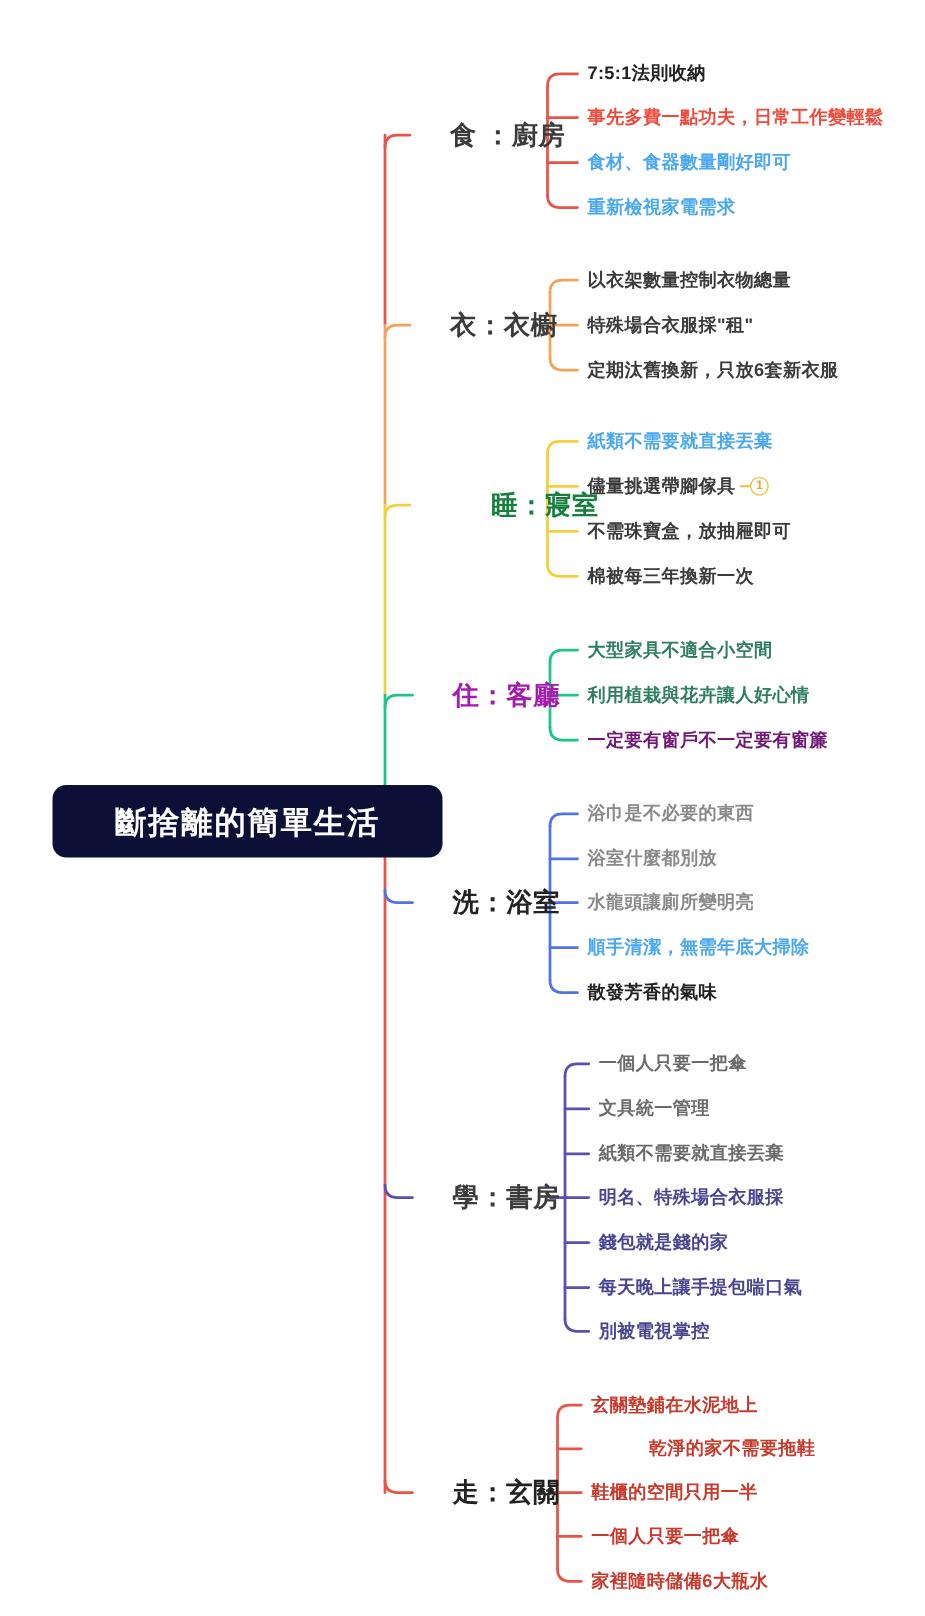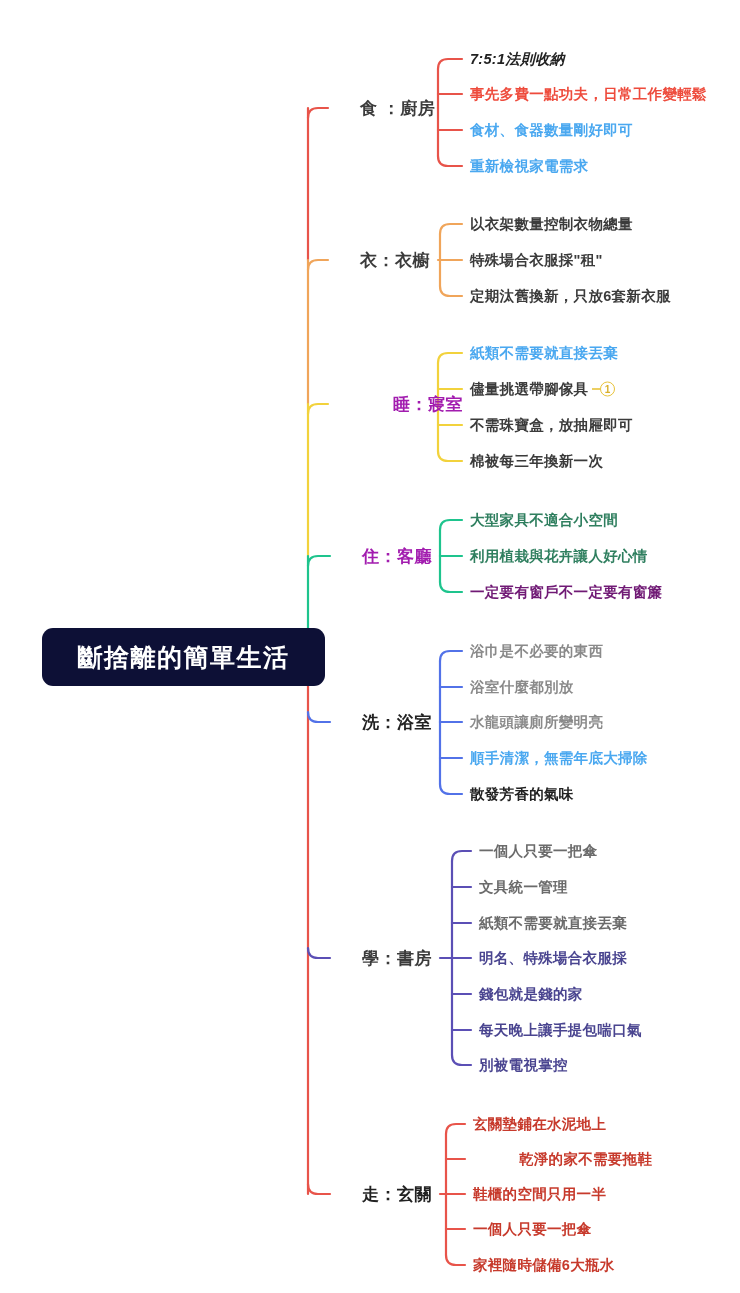--- a/index.html
+++ b/index.html
@@ -22,40 +22,40 @@
     left: 0;
     top: 0;
     width: 740px;
     height: 1293px;
     pointer-events: none;
   }
   .root-node {
     position: absolute;
     left: 42px;
     top: 628px;
-    width: 283px;
+    width: 312px;
     height: 58px;
     background: #0d1036;
     border-radius: 11px;
     display: flex;
     align-items: center;
     justify-content: center;
     box-sizing: border-box;
   }
   .root-label {
     color: #ffffff;
     font-size: 25px;
     font-weight: 700;
     letter-spacing: 1.5px;
     white-space: nowrap;
     font-family: "Liberation Sans", "DejaVu Sans", sans-serif;
   }
   .branch-label {
     position: absolute;
-    font-size: 17px;
+    font-size: 21px;
     font-weight: 700;
     white-space: nowrap;
     letter-spacing: 0.5px;
     transform: translateY(-50%);
     font-family: "Liberation Sans", "DejaVu Sans", sans-serif;
   }
   .leaf-label {
     position: absolute;
     font-size: 14.5px;
     font-weight: 700;
@@ -146,29 +146,29 @@
       <path d="M 446 1229 L 465 1229" fill="none" stroke="#e8544a" stroke-width="2.2" stroke-linecap="round" stroke-linejoin="round"></path>
       <path d="M 446 1255 Q 446 1265 456 1265 L 465 1265" fill="none" stroke="#e8544a" stroke-width="2.2" stroke-linecap="round" stroke-linejoin="round"></path>
     </svg>
 
   <div class="root-node">
     <span class="root-label">斷捨離的簡單生活</span>
   </div>
 
   <div id="labels">
       <div class="branch-label" style="left: 360px; top: 108px; color: rgb(59, 59, 59);">食 ：廚房</div>
-      <div class="leaf-label" style="left: 470px; top: 59px; color: rgb(34, 34, 34); font-style: italic;">7:5:1法則收納</div>
+      <div class="leaf-label" style="left: 470px; top: 59px; color: rgb(34, 34, 34);">7:5:1法則收納</div>
       <div class="leaf-label" style="left: 470px; top: 94px; color: rgb(238, 75, 60);">事先多費一點功夫，日常工作變輕鬆</div>
       <div class="leaf-label" style="left: 470px; top: 130px; color: rgb(74, 168, 240);">食材、食器數量剛好即可</div>
       <div class="leaf-label" style="left: 470px; top: 166px; color: rgb(74, 168, 240);">重新檢視家電需求</div>
       <div class="branch-label" style="left: 360px; top: 260px; color: rgb(59, 59, 59);">衣：衣櫥</div>
       <div class="leaf-label" style="left: 470px; top: 224px; color: rgb(59, 59, 59);">以衣架數量控制衣物總量</div>
       <div class="leaf-label" style="left: 470px; top: 260px; color: rgb(59, 59, 59);">特殊場合衣服採"租"</div>
       <div class="leaf-label" style="left: 470px; top: 296px; color: rgb(59, 59, 59);">定期汰舊換新，只放6套新衣服</div>
-      <div class="branch-label" style="left: 360px; top: 404px; color: #a21caf; padding-left: 33px;">睡：寢室</div>
+      <div class="branch-label" style="left: 360px; top: 404px; color: #15803d; padding-left: 33px;">睡：寢室</div>
       <div class="leaf-label" style="left: 470px; top: 353px; color: rgb(74, 168, 240);">紙類不需要就直接丟棄</div>
       <div class="leaf-label" style="left: 470px; top: 389px; color: rgb(59, 59, 59);">儘量挑選帶腳傢具</div>
       <div class="badge-1" style="left: 600px; top: 389px;">1</div>
       <div class="leaf-label" style="left: 470px; top: 425px; color: rgb(59, 59, 59);">不需珠寶盒，放抽屜即可</div>
       <div class="leaf-label" style="left: 470px; top: 461px; color: rgb(59, 59, 59);">棉被每三年換新一次</div>
       <div class="branch-label" style="left: 362px; top: 556px; color: #a21caf;">住：客廳</div>
       <div class="leaf-label" style="left: 470px; top: 520px; color: rgb(47, 127, 95);">大型家具不適合小空間</div>
       <div class="leaf-label" style="left: 470px; top: 556px; color: rgb(47, 127, 95);">利用植栽與花卉讓人好心情</div>
       <div class="leaf-label" style="left: 470px; top: 592px; color: #701a75;">一定要有窗戶不一定要有窗簾</div>
       <div class="branch-label" style="left: 362px; top: 722px; color: rgb(34, 34, 34);">洗：浴室</div>

